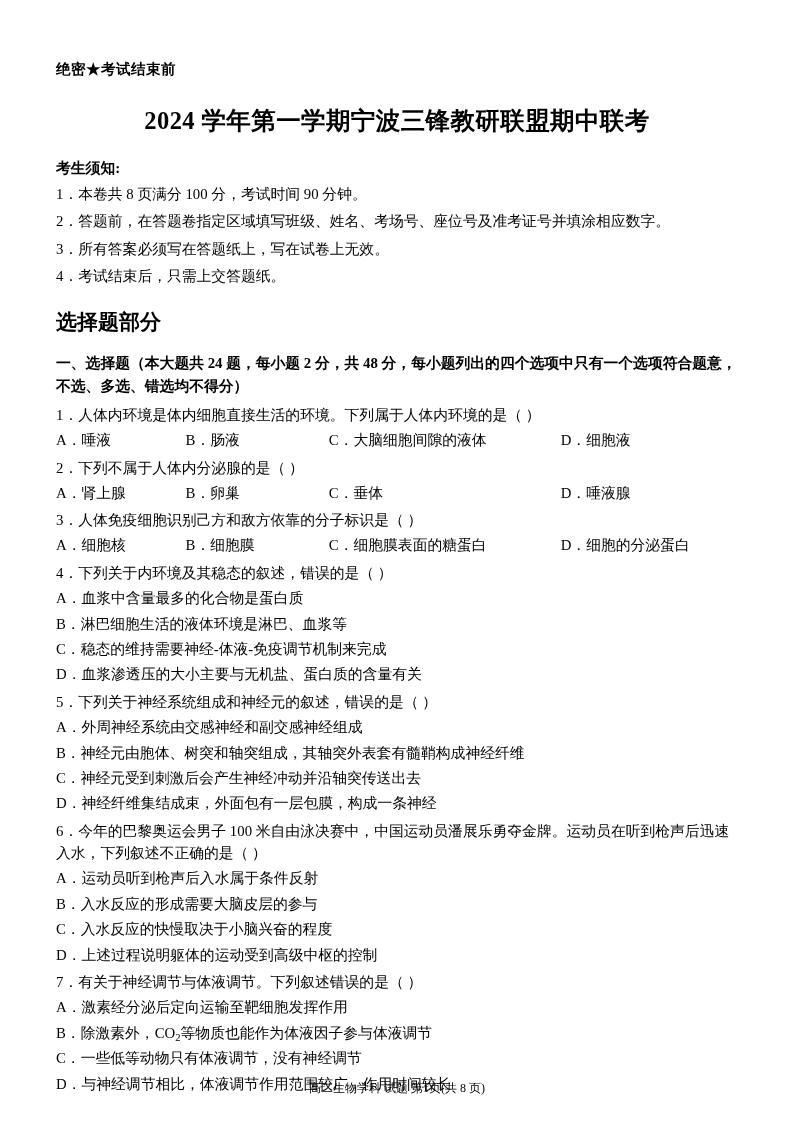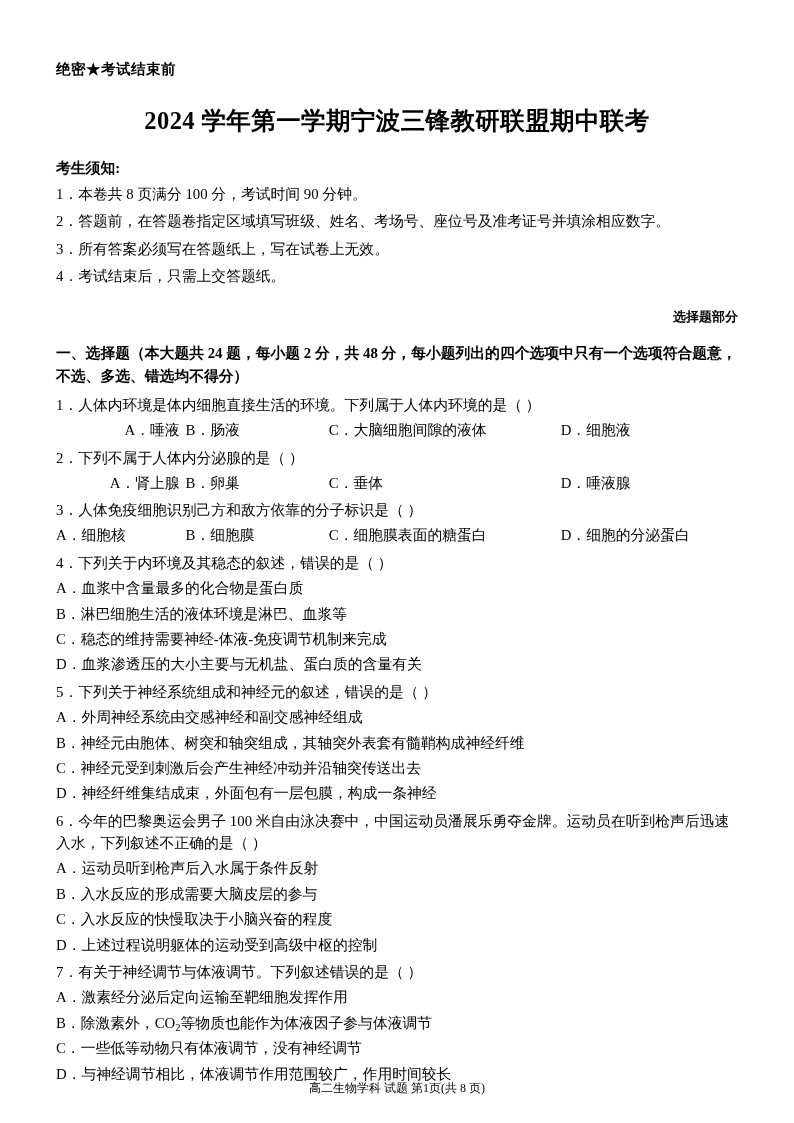--- a/index.html
+++ b/index.html
@@ -47,22 +47,22 @@
     font-size: 14.8px;
     font-weight: bold;
     margin-top: 22px;
   }
   .notice-item {
     font-size: 14.8px;
     margin-top: 6px;
     line-height: 1.45;
   }
   .section-title {
-    text-align: right;
-    font-size: 13px;
+    text-align: left;
+    font-size: 21px;
     font-weight: bold;
     margin-top: 20px;
   }
   .big-q {
     font-size: 14.8px;
     font-weight: bold;
     margin-top: 16px;
     line-height: 1.6;
   }
   .q-stem {
@@ -77,21 +77,21 @@
     display: flex;
     width: 100%;
   }
   .opt {
     display: inline-block;
     box-sizing: border-box;
     padding-right: 6px;
     white-space: nowrap;
   }
   
-  .cols-4 .opt:nth-child(1) { width: 19%; text-align: right; }
+  .cols-4 .opt:nth-child(1) { width: 19%; }
   .cols-4 .opt:nth-child(2) { width: 21%; }
   .cols-4 .opt:nth-child(3) { width: 34%; }
   .cols-4 .opt:nth-child(4) { width: 26%; }
 
   .cols-4b .opt:nth-child(1) { width: 19%; }
   .cols-4b .opt:nth-child(2) { width: 21%; }
   .cols-4b .opt:nth-child(3) { width: 34%; }
   .cols-4b .opt:nth-child(4) { width: 26%; }
 
   .opt-single {

